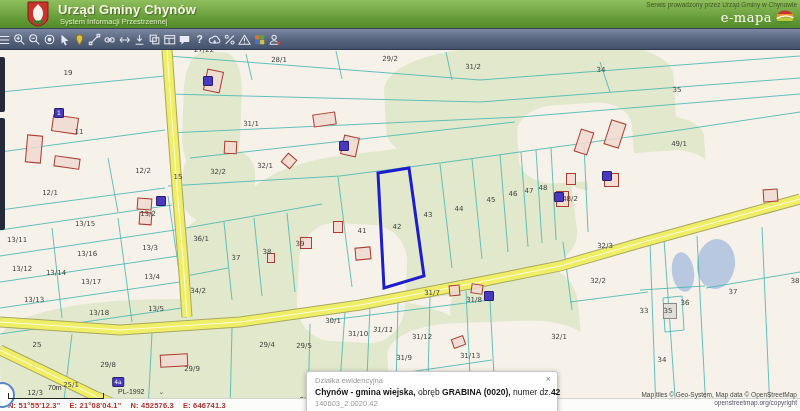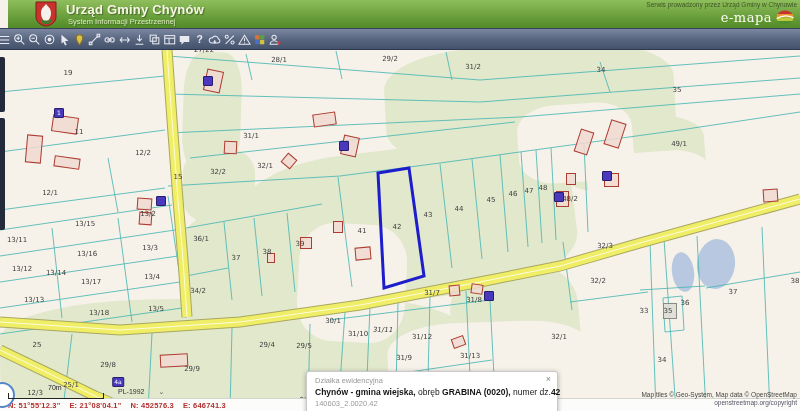--- a/index.html
+++ b/index.html
@@ -1,19 +1,19 @@
 <!DOCTYPE html>
 <html><head>
 <meta charset="utf-8">
 <style>
   html,body{margin:0;padding:0}
   body{width:800px;height:411px;overflow:hidden;position:relative;font-family:"Liberation Sans",sans-serif;background:#f6f1e7}
 
   
-  #header{position:absolute;top:0;left:8px;right:0;height:36px;z-index:10;
+  #header{position:absolute;top:0;left:0;right:0;height:36px;z-index:10;
     background:linear-gradient(#8fbe5c,#568f2b 70%,#4a8226)}
   #crest{position:absolute;left:27px;top:1px;width:22px;height:26px}
   #hdr-title{position:absolute;left:58px;top:2px;font-size:13px;font-weight:bold;color:#f6f6e2;text-shadow:1px 1px 1px rgba(0,0,0,.35);letter-spacing:.2px}
   #hdr-sub{position:absolute;left:60px;top:17px;font-size:7.5px;color:#dcebc0;text-shadow:1px 1px 1px rgba(0,0,0,.25)}
   #hdr-note{position:absolute;right:3px;top:1px;font-size:6.5px;color:#2f431c;opacity:.85}
   #brand{position:absolute;right:28px;top:10px;font-size:13px;color:#fdfdf4;font-family:"DejaVu Serif",serif;letter-spacing:.5px}
   #brand-globe{position:absolute;right:6px;top:10px;width:18px;height:15px}
 
   
   #toolbar{position:absolute;top:28px;left:0;right:0;height:22px;z-index:10;box-sizing:border-box;
@@ -174,42 +174,42 @@
     <div class="building" style="left: 160px; top: 354px; width: 28px; height: 13px; transform: rotate(-3deg);"></div>
     <div class="building" style="left: 300px; top: 237px; width: 12px; height: 12px; transform: rotate(0deg);"></div>
     <div class="building" style="left: 267px; top: 253px; width: 8px; height: 10px; transform: rotate(0deg);"></div>
     <div class="building" style="left: 452px; top: 337px; width: 13px; height: 10px; transform: rotate(-20deg);"></div>
     <div class="building" style="left: 355px; top: 247px; width: 16px; height: 13px; transform: rotate(-5deg);"></div>
     <div class="building" style="left: 333px; top: 221px; width: 10px; height: 12px; transform: rotate(0deg);"></div>
     <div class="building gray" style="left: 663px; top: 303px; width: 14px; height: 16px; transform: rotate(0deg);"></div>
     <span class="map-label" style="left: 68px; top: 73px;">19</span>
     <span class="map-label" style="left: 79px; top: 132px;">11</span>
     <span class="map-label" style="left: 50px; top: 193px;">12/1</span>
-    <span class="map-label" style="left: 143px; top: 153px; text-align: right;">12/2</span>
+    <span class="map-label" style="left: 143px; top: 171px; text-align: right;">12/2</span>
     <span class="map-label" style="left: 148px; top: 214px;">13/2</span>
     <span class="map-label" style="left: 85px; top: 224px;">13/15</span>
     <span class="map-label" style="left: 17px; top: 240px;">13/11</span>
     <span class="map-label" style="left: 150px; top: 248px;">13/3</span>
     <span class="map-label" style="left: 87px; top: 254px;">13/16</span>
     <span class="map-label" style="left: 22px; top: 269px;">13/12</span>
     <span class="map-label" style="left: 56px; top: 273px;">13/14</span>
     <span class="map-label" style="left: 152px; top: 277px;">13/4</span>
     <span class="map-label" style="left: 91px; top: 282px;">13/17</span>
     <span class="map-label" style="left: 34px; top: 300px;">13/13</span>
     <span class="map-label" style="left: 156px; top: 309px;">13/5</span>
     <span class="map-label" style="left: 99px; top: 313px;">13/18</span>
     <span class="map-label" style="left: 37px; top: 345px;">25</span>
     <span class="map-label" style="left: 71px; top: 385px;">25/1</span>
     <span class="map-label" style="left: 35px; top: 393px;">12/3</span>
     <span class="map-label" style="left: 178px; top: 177px;">15</span>
     <span class="map-label" style="left: 204px; top: 50px;">27/22</span>
     <span class="map-label" style="left: 279px; top: 60px;">28/1</span>
     <span class="map-label" style="left: 390px; top: 59px;">29/2</span>
     <span class="map-label" style="left: 473px; top: 67px;">31/2</span>
-    <span class="map-label" style="left: 251px; top: 136px;">31/1</span>
+    <span class="map-label" style="left: 251px; top: 124px;">31/1</span>
     <span class="map-label" style="left: 265px; top: 166px;">32/1</span>
     <span class="map-label" style="left: 218px; top: 172px;">32/2</span>
     <span class="map-label" style="left: 345px; top: 144px;">33</span>
     <span class="map-label" style="left: 601px; top: 70px;">34</span>
     <span class="map-label" style="left: 677px; top: 90px;">35</span>
     <span class="map-label" style="left: 679px; top: 144px;">49/1</span>
     <span class="map-label" style="left: 201px; top: 239px;">36/1</span>
     <span class="map-label" style="left: 236px; top: 258px;">37</span>
     <span class="map-label" style="left: 267px; top: 252px;">38</span>
     <span class="map-label" style="left: 300px; top: 244px;">39</span>

